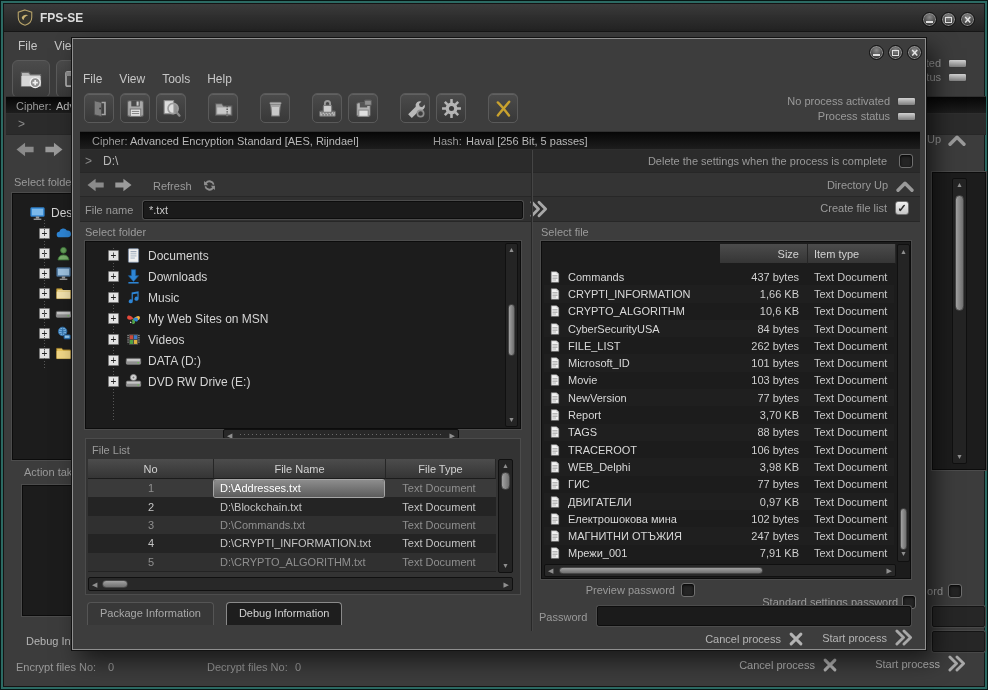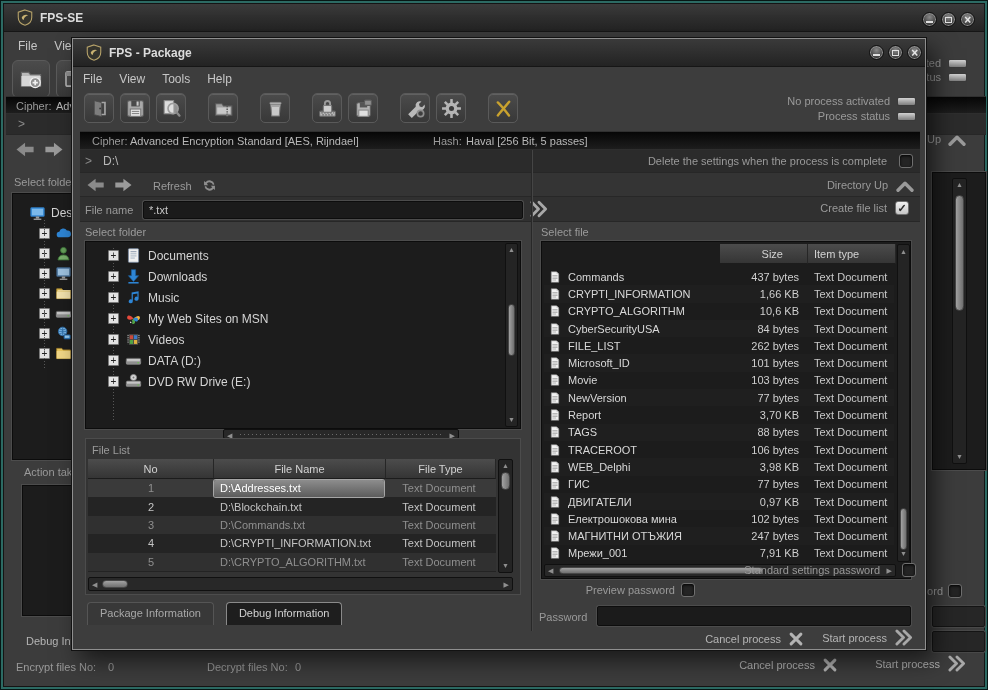--- a/index.html
+++ b/index.html
@@ -86,21 +86,21 @@
   .hthumb{position:absolute;top:2px;bottom:2px;background:linear-gradient(#a2a2a2,#707070);
     border:1px solid #474747;border-radius:5px;cursor:grab;}
   .ar{position:absolute;left:0;right:0;text-align:center;font-size:7px;color:#8f8f8f;cursor:pointer;line-height:10px;}
   .arh{position:absolute;top:0;bottom:0;font-size:7px;color:#8f8f8f;cursor:pointer;line-height:11px;}
   .hdots{position:absolute;top:50%;height:1px;background-image:repeating-linear-gradient(90deg,#6a6a6a 0 1px,transparent 1px 4px);}
   
   .th{position:absolute;height:20px;background:linear-gradient(#4c4c4c,#353535);
     border-right:1px solid #262626;border-bottom:1px solid #1c1c1c;color:#d2d2d2;font-size:11px;
     display:flex;align-items:center;justify-content:center;cursor:pointer;}
   .th-left{justify-content:flex-start;padding-left:6px;}
-  .th-right{justify-content:flex-end;padding-right:24px;}
+  .th-right{justify-content:flex-end;padding-right:8px;}
   .sort-asc{font-size:7px;color:#c9c9c9;margin-left:6px;}
   .flrows{position:absolute;background:#232323;overflow:hidden;}
   .flrow{display:flex;height:18.4px;align-items:center;}
   .flrow:nth-child(odd){background:#303030;color:#8f8f8f;}
   .flrow:nth-child(even){background:#242424;color:#c4c4c4;}
   .flrow:first-child{background:#3a3a3a;}
   .fl-no{width:126px;text-align:center;font-size:11px;flex:none;}
   .fl-name{width:170px;font-size:11px;padding-left:6px;flex:none;white-space:nowrap;overflow:hidden;}
   .fl-type{width:110px;text-align:center;font-size:11px;flex:none;}
   .flrow[data-selected="true"] .fl-name{background:linear-gradient(#8d8d8d,#5c5c5c);color:#fff;
@@ -311,27 +311,20 @@
     </div>
     <div class="pairR footbtn" style="right:18px;top:651px">
       <span class="btn-lbl">Start process</span>
       <span class="icon19"><svg viewBox="0 0 20 18" width="100%" height="100%" preserveAspectRatio="xMidYMid meet">
             <path d="M3 2l7 7-7 7M10.5 2l7 7-7 7" fill="none" stroke="#a8a8a8" stroke-width="3" stroke-linejoin="round" stroke-linecap="round"></path>
           </svg></span>
     </div>
   </section>
 
   <section class="cwin">
-    <div class="titlebar">
-      <span class="titleicon"><svg viewBox="0 0 20 20" width="100%" height="100%" preserveAspectRatio="xMidYMid meet">
-            <path d="M10 1l7.5 2.6v5.6c0 4.6-3.2 7.7-7.5 8.9-4.3-1.2-7.5-4.3-7.5-8.9V3.6z" fill="#34332d" stroke="#b7a36a" stroke-width="1.2"></path>
-            <path d="M6.3 9.6c1-2.6 4.7-4.2 7.3-2.6-2.1.5-4.6 2.1-5.1 5.2-.9-.5-1.8-1.4-2.2-2.6z" fill="#c9b272"></path>
-          </svg></span>
-      <span class="wtitle">FPS - Package</span>
-    </div>
     <button class="winbtn" style="left:796px;top:6px">
         <i class="wb-min"></i>
       </button>
     <button class="winbtn" style="left:815px;top:6px">
         <i class="wb-max"></i>
       </button>
     <button class="winbtn" style="left:834px;top:6px">
         <i class="wb-close"></i>
       </button>
 
@@ -980,21 +973,21 @@
         <span class="arh" style="left:3px;line-height:12px">◀</span>
         <div class="hthumb" style="left:14px;width:204px"></div>
         <span class="arh" style="right:3px;line-height:12px">▶</span>
       </div>
     </div>
 
     <div class="pairR" style="right:230px;top:544px;gap:6px">
       <span class="lbl">Preview password</span>
       <span class="cb" data-checked="false"></span>
     </div>
-    <div class="pairR" style="right:9px;top:524px;gap:22px">
+    <div class="pairR" style="right:9px;top:556px;gap:4px">
       <span class="lbl">Standard settings password</span>
       <span class="cb" data-checked="false"></span>
     </div>
     <span class="lbl" style="left:466px;top:571px">Password</span>
     <input class="inp" style="left: 524px; top: 567px; width: 314px; height: 20px;" value="">
 
     <div class="pairR footbtn" style="right:121px;top:592px">
       <span class="btn-lbl">Cancel process</span>
       <span class="icon16"><svg viewBox="0 0 18 18" width="100%" height="100%" preserveAspectRatio="xMidYMid meet">
             <path d="M3.5 3.5l11 11M14.5 3.5l-11 11" stroke="#b3b3b3" stroke-width="3.4" stroke-linecap="round"></path>

